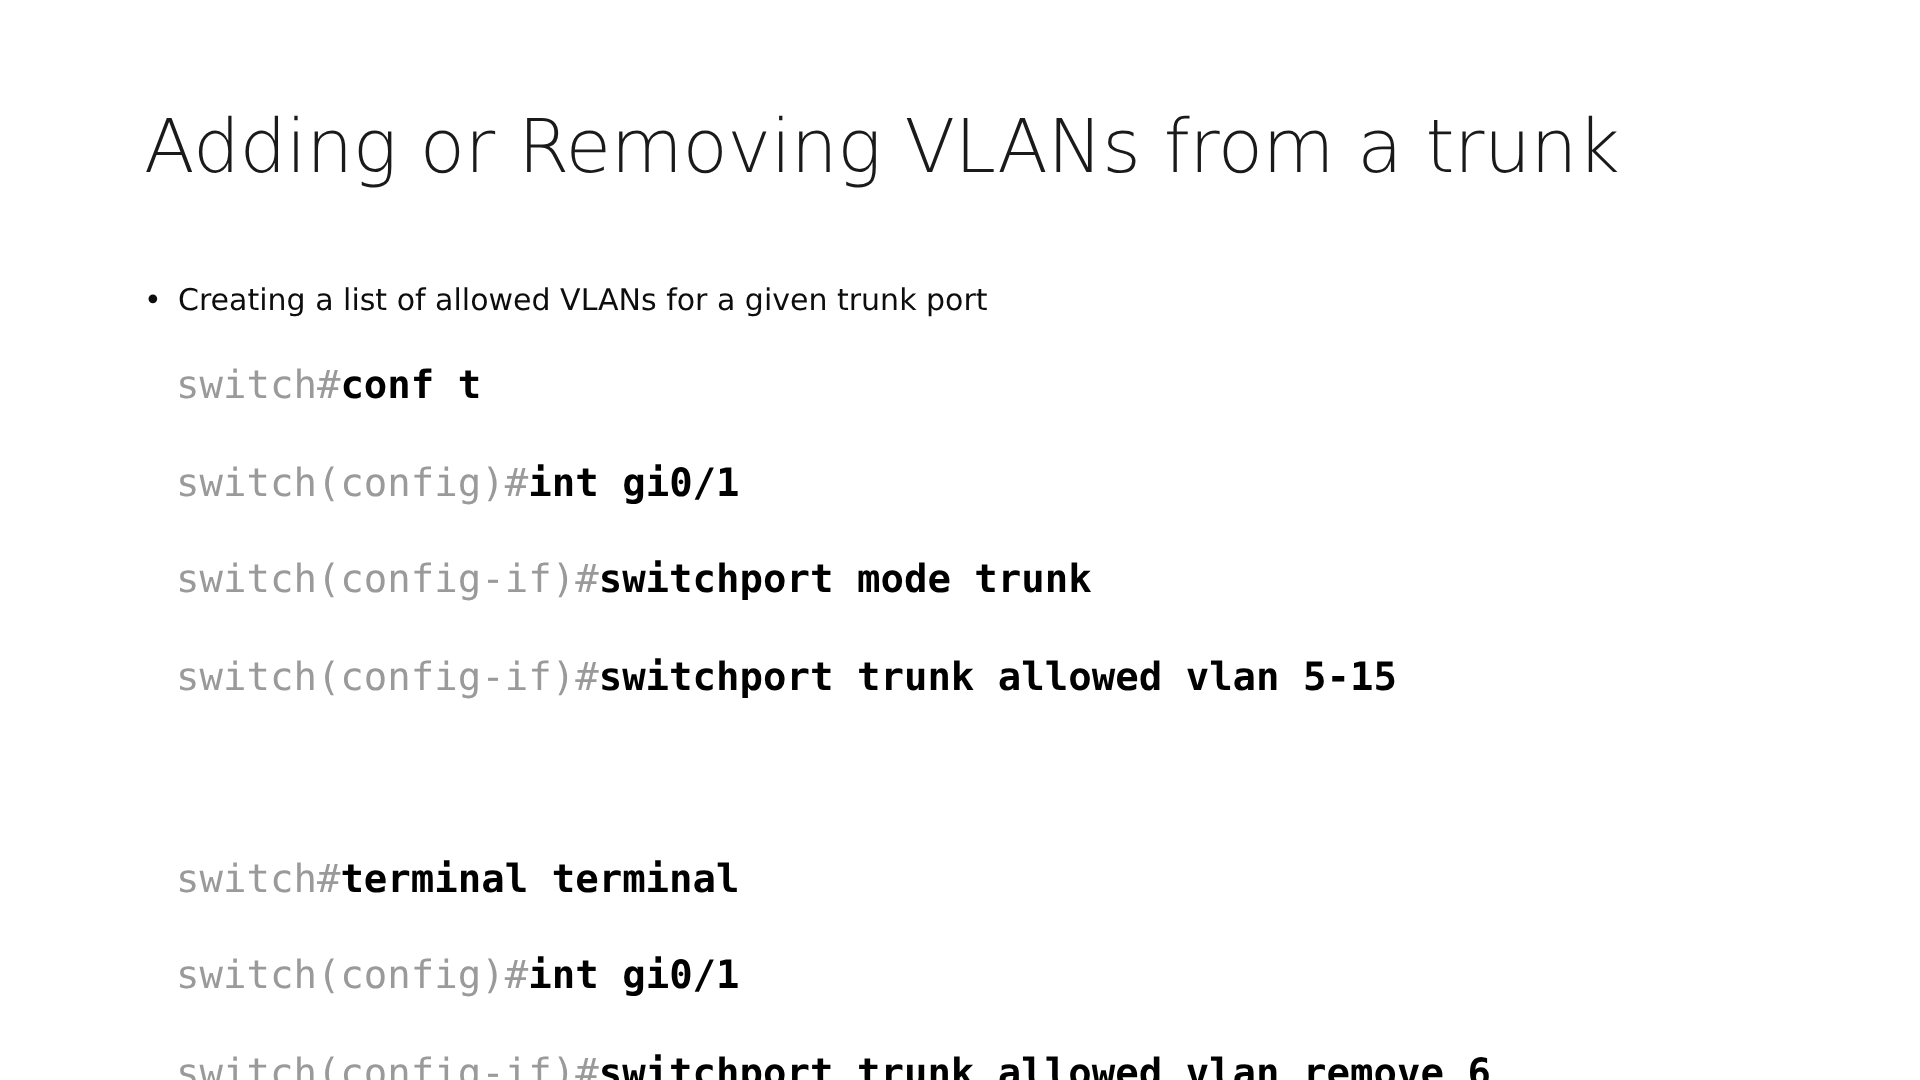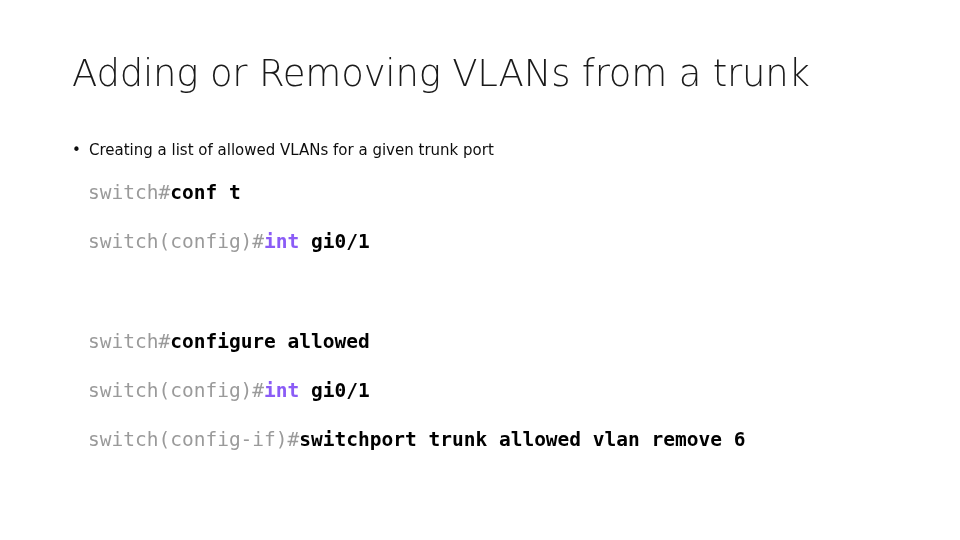--- a/index.html
+++ b/index.html
@@ -67,21 +67,21 @@
   }
   .tok-prompt {
     color: #9a9a9a;
     font-weight: 400;
   }
   .tok-cmd {
     color: #000000;
     font-weight: bold;
   }
   .tok-red {
-    color: #8b5cf6;
+    color: #000000;
     font-weight: bold;
   }
   .gap {
     height: 36px;
   }
   .section-2 {
     margin-top: 2px;
   }
 </style>
 </head>
@@ -96,30 +96,32 @@
     <div>
       <div class="bullet-line">
         <span class="bullet-dot">•</span><span>Creating a list of allowed VLANs for a given trunk port</span>
       </div>
 
       <div class="code-block">
         <div class="code-line"><span class="tok-prompt">switch#</span><span class="tok-red"></span><span class="tok-cmd">conf t</span></div>
 
         <div class="code-line"><span class="tok-prompt">switch(config)#</span><span class="tok-red">int</span><span class="tok-cmd"> gi0/1</span></div>
 
+        <div class="code-line"><span class="tok-prompt">switch(config-if)#</span><span class="tok-red"></span><span class="tok-cmd">switchport mode trunk</span></div>
 
+        <div class="code-line"><span class="tok-prompt">switch(config-if)#</span><span class="tok-red"></span><span class="tok-cmd">switchport trunk allowed vlan 5-15</span></div>
       </div>
     </div>
 
     <div class="gap"></div>
 
     <div class="section-2">
 
       <div class="code-block">
-        <div class="code-line"><span class="tok-prompt">switch#</span><span class="tok-red"></span><span class="tok-cmd">configure allowed</span></div>
+        <div class="code-line"><span class="tok-prompt">switch#</span><span class="tok-red"></span><span class="tok-cmd">terminal terminal</span></div>
 
         <div class="code-line"><span class="tok-prompt">switch(config)#</span><span class="tok-red">int</span><span class="tok-cmd"> gi0/1</span></div>
 
         <div class="code-line"><span class="tok-prompt">switch(config-if)#</span><span class="tok-red"></span><span class="tok-cmd">switchport trunk allowed vlan remove 6</span></div>
       </div>
     </div>
 
   </div>
 </div>
 

